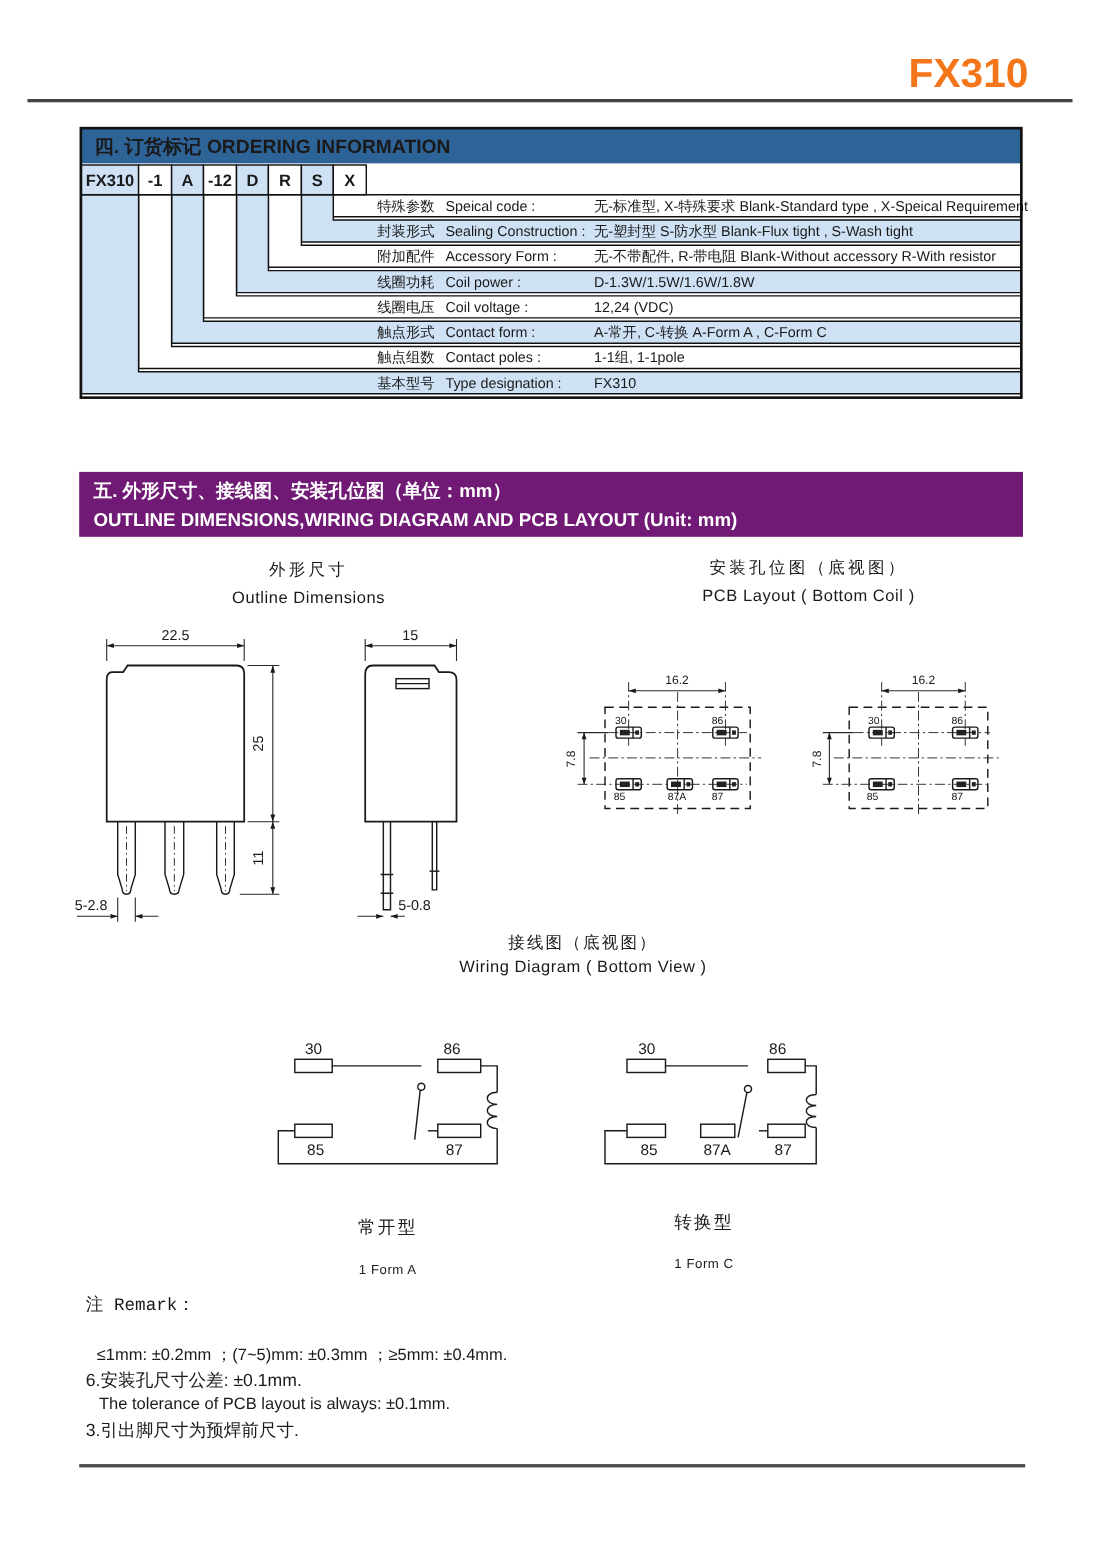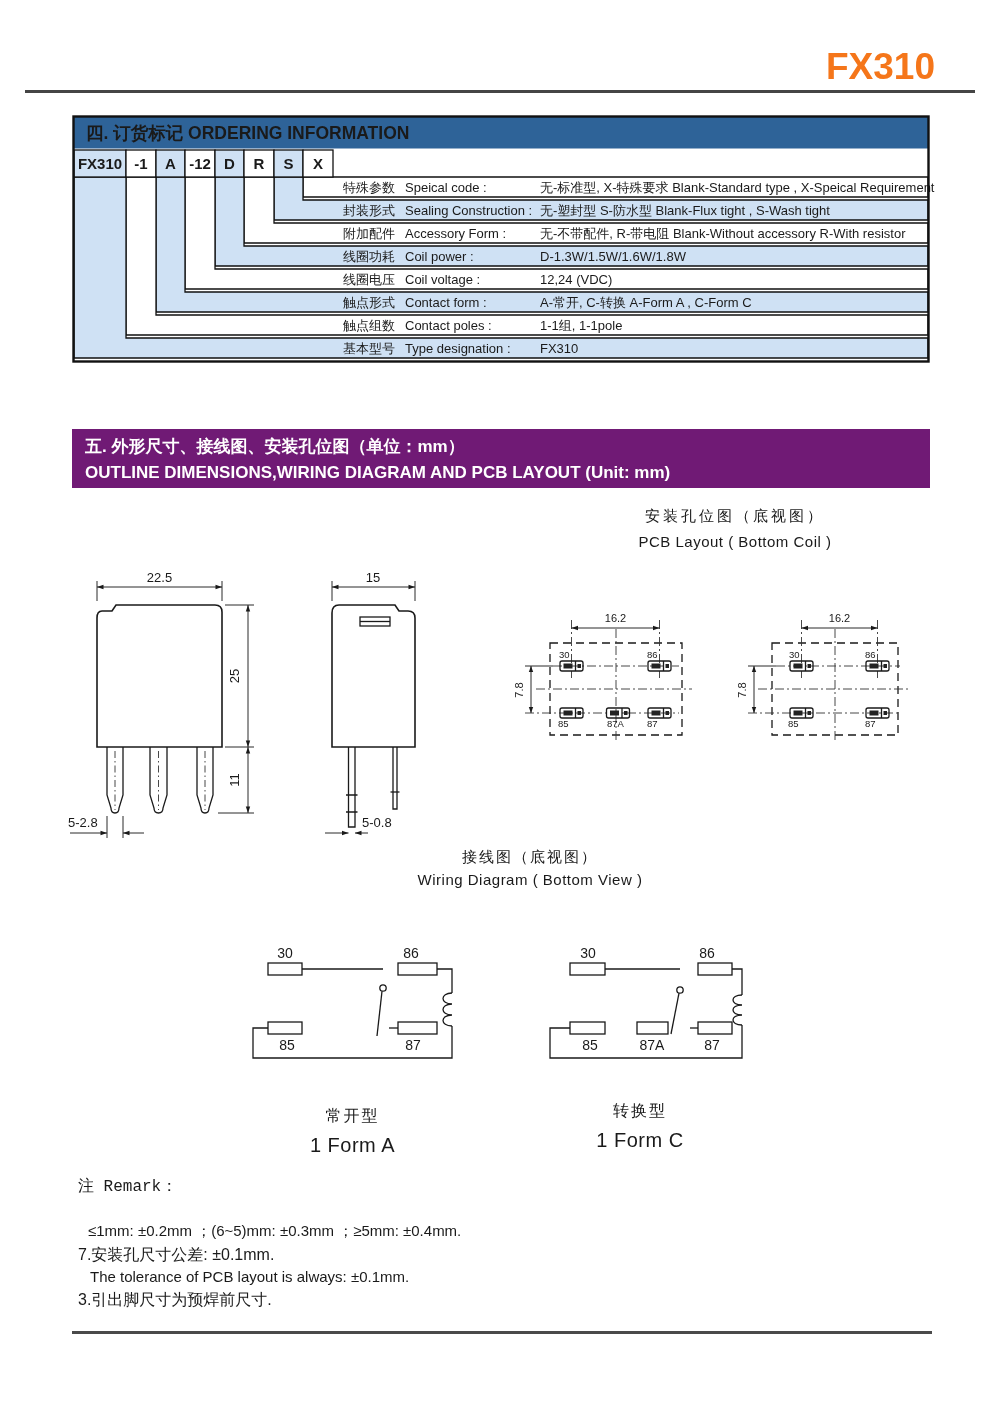--- a/index.html
+++ b/index.html
@@ -8,21 +8,21 @@
   .abs{position:absolute;}
   .brand{font-size:37px;font-weight:bold;letter-spacing:0px;}
   .rule{background:#454545;height:3px;}
   .secbar{background:#701a75;color:#fff;font-weight:bold;}
   .secbar .l1{font-size:17px;line-height:26px;}
   .secbar .l2{font-size:17px;line-height:26px;}
   .cap{text-align:center;}
   .cap .cn{font-size:15px;letter-spacing:3px;}
   .cap .en{font-size:15px;margin-top:7px;letter-spacing:0.5px;}
   .wcap .cn{font-size:16px;letter-spacing:2px;}
-  .wcap .en{font-size:20px;margin-top:7px;}
+  .wcap .en{font-size:12px;margin-top:20px;}
   .rmk{font-size:15px;}
   .rmk.h{font-size:16px;}
   svg{overflow:visible;}
   svg text{font-family:"Liberation Sans","DejaVu Sans",sans-serif;fill:#1a1a1a;}
   .ln{fill:none;stroke:#1a1a1a;stroke-width:1.6;}
   .ln2{fill:none;stroke:#1a1a1a;stroke-width:1.3;}
   .thin{fill:none;stroke:#2a2a2a;stroke-width:1;}
   .cl{fill:none;stroke:#333;stroke-width:0.9;stroke-dasharray:9 3 2 3;}
   .dash{fill:none;stroke:#1a1a1a;stroke-width:1.3;stroke-dasharray:8 5;}
   .dim{font-size:13px;}
@@ -91,20 +91,24 @@
       <rect x="231" y="35" width="30" height="27" fill="#ffffff" stroke="#111" stroke-width="1.3"></rect>
       <text x="246" y="54" text-anchor="middle" font-size="15" font-weight="600">X</text>
       <rect x="1.5" y="1.5" width="855" height="245" fill="none" stroke="#111" stroke-width="2.4"></rect>
     </svg>
 
   <div class="abs secbar" style="left:72px;top:429px;width:845px;height:54px;padding:5px 0 0 13px;">
     <div class="l1">五. 外形尺寸、接线图、安装孔位图（单位：mm）</div>
     <div class="l2">OUTLINE DIMENSIONS,WIRING DIAGRAM AND PCB LAYOUT (Unit: mm)</div>
   </div>
 
+  <div class="abs cap" style="left:168px;top:509px;width:225px;">
+    <div class="cn">外形尺寸</div>
+    <div class="en">Outline Dimensions</div>
+  </div>
   <div class="abs cap" style="left:600px;top:507px;width:270px;">
     <div class="cn">安装孔位图（底视图）</div>
     <div class="en">PCB Layout ( Bottom Coil )</div>
   </div>
 
   <svg class="abs" style="left:60px;top:568px;" width="230" height="285" viewBox="0 0 230 285">
     <g>
       <path class="ln" d="M37,179 L37,50 Q37,43 42,43 L52,43 L56,37 L155,37 Q162,37 162,44 L162,179 Z"></path>
     </g>
     <g>
@@ -295,19 +299,19 @@
   <div class="abs cap wcap" style="left:280px;top:1106px;width:145px;">
     <div class="cn">常开型</div>
     <div class="en">1 Form A</div>
   </div>
   <div class="abs cap wcap" style="left:565px;top:1101px;width:150px;">
     <div class="cn">转换型</div>
     <div class="en">1 Form C</div>
   </div>
 
   <div class="abs rmk h" style="left:78px;top:1176px;font-family:Liberation Mono, monospace;">注 Remark：</div>
-  <div class="abs rmk" style="left:88px;top:1222px;">≤1mm: ±0.2mm ；(6~5)mm: ±0.3mm ；≥5mm: ±0.4mm.</div>
-  <div class="abs rmk" style="left:78px;top:1245px;font-size:16px;">7.安装孔尺寸公差: ±0.1mm.</div>
+  <div class="abs rmk" style="left:88px;top:1222px;">≤1mm: ±0.2mm ；(7~5)mm: ±0.3mm ；≥5mm: ±0.4mm.</div>
+  <div class="abs rmk" style="left:78px;top:1245px;font-size:16px;">6.安装孔尺寸公差: ±0.1mm.</div>
   <div class="abs rmk" style="left:90px;top:1268px;">The tolerance  of PCB layout is always: ±0.1mm.</div>
   <div class="abs rmk" style="left:78px;top:1290px;font-size:16px;">3.引出脚尺寸为预焊前尺寸.</div>
 
   <div class="abs rule" style="left:72px;top:1331px;width:860px;height:2.5px;background:#4a4a4a;"></div>
 </div>
 
 </body></html>

